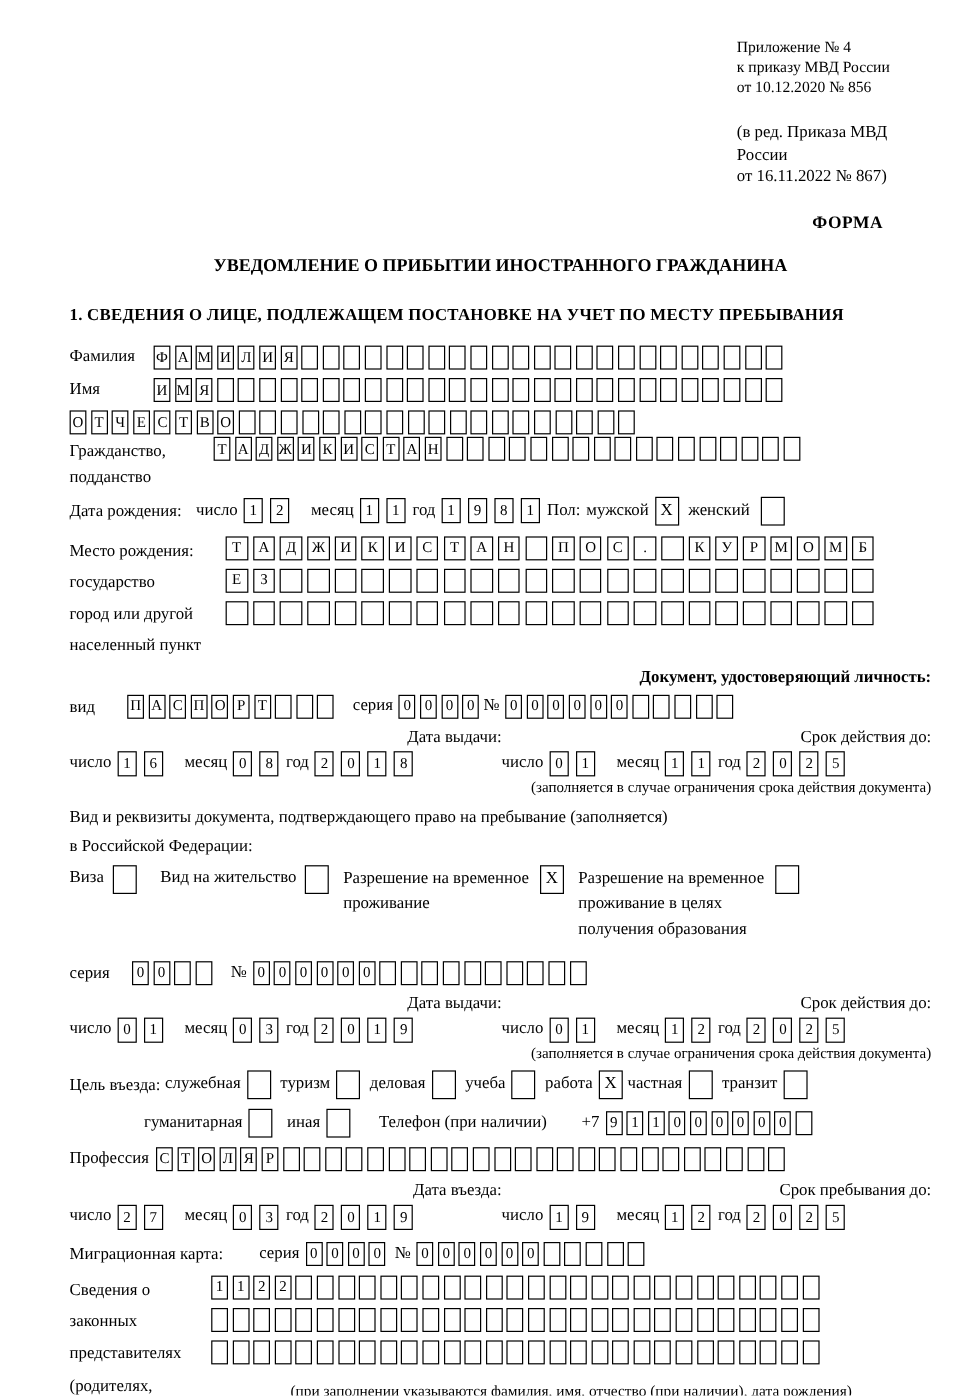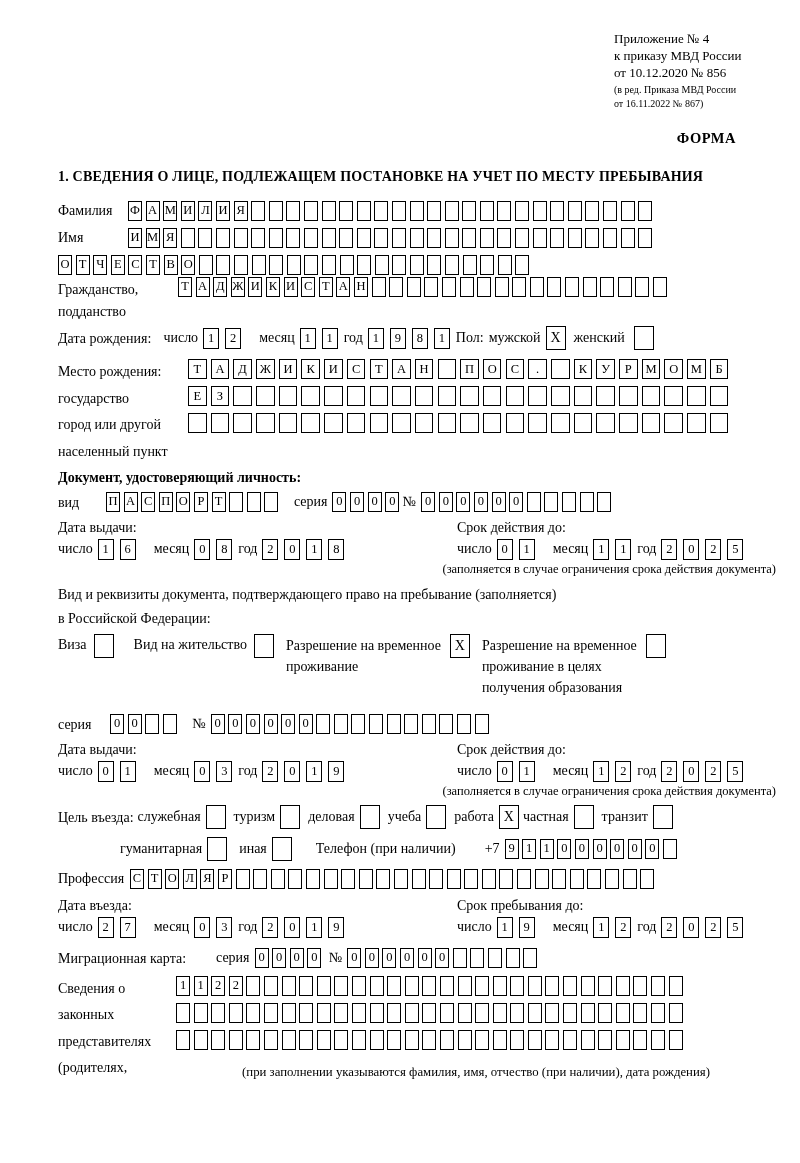--- a/index.html
+++ b/index.html
@@ -5,21 +5,21 @@
   * { box-sizing: border-box; margin: 0; padding: 0; }
   html,body { background:#fff; }
   body {
     width: 800px; height: 1163px;
     font-family: "Liberation Serif", "DejaVu Serif", serif;
     color: #000; font-size: 14px;
     padding: 30px 24px 10px 58px;
     overflow: hidden;
   }
   .annex { margin-left: 556px; font-size: 13px; line-height: 1.32; }
-  .annex .small { font-size: 10px; margin-top: 2px; }
+  .annex .small { font-size: 14px; margin-top: 21px; }
   .forma { text-align: right; font-weight: bold; font-size: 14.5px; margin: 20px 40px 0 0; letter-spacing: .5px; }
   .title { text-align: center; font-weight: bold; font-size: 15px; line-height: 1.55; margin-top: 16px; }
   .blank-underline { display:inline-block; width:52px; border-bottom:2px solid #222; height: 12px; margin-left: 8px;}
   .sec-heading { font-weight: bold; font-size: 14px; margin: 22px 0 16px 0; letter-spacing: .2px; }
 
   .row { display: flex; align-items: flex-start; margin-bottom: 7px; }
   .lbl { font-size: 14px; flex: none; padding-top: 2px; }
   .lbl2 { line-height: 1.55; }
   .cells { display: inline-flex; flex: none; }
   .cell {
@@ -28,22 +28,22 @@
     font-size: 12.5px; flex: none; background: #fff;
   }
   .wide .cell { width: 18.5px; margin-right: 4.2px; }
   .dcells .cell { width: 16px; height: 21px; margin-right: 6px; }
   .cb {
     width: 20px; height: 24px; border: 1.5px solid #000; flex: none;
     display: inline-flex; align-items: center; justify-content: center; font-size: 14px;
     background:#fff;
   }
   .gap4 { width: 4px; flex:none; } .gap8 { width: 8px; flex:none; } .gap12 { width: 12px; flex:none; }
-  .center-bold { text-align: left; font-weight: bold; font-size: 14px; margin: 4px 0 6px 0; }
-  .two-col { display:flex;gap:39px; }
+  .center-bold { text-align: right; font-weight: bold; font-size: 14px; margin: 4px 0 6px 0; }
+  .two-col { display:flex; }
   .dg { display: flex; align-items: center; }
   .dg .dlbl { margin-right: 5px; text-align: right; }
   .dg .dlbl2 { margin: 0 5px 0 12px; }
   .note { font-size: 12.5px; text-align: right; margin: 2px 0 6px 0; }
   .opt { display: flex; align-items: flex-start; }
   .opt .olbl { margin-right: 7px; padding-top: 3px; }
   .opt-lines { text-align: left; line-height: 1.5; margin-right: 9px; padding-top: 1px;}
   .label-col { flex: none; line-height: 1.9; }
   .cellstack .row-c { margin-bottom: 7px; }
   .bottom-note { font-size: 12.8px; text-align: center; margin-top: 8px; }
@@ -56,20 +56,21 @@
   <div>к приказу МВД России</div>
   <div>от 10.12.2020 № 856</div>
   <div class="small">
     <div>(в ред. Приказа МВД России</div>
     <div>от 16.11.2022 № 867)</div>
   </div>
 </div>
 <div class="forma">ФОРМА</div>
 
 <div class="title">
+  <div>УВЕДОМЛЕНИЕ О ПРИБЫТИИ ИНОСТРАННОГО ГРАЖДАНИНА</div>
 </div>
 
 <div class="sec-heading">1. СВЕДЕНИЯ О ЛИЦЕ, ПОДЛЕЖАЩЕМ ПОСТАНОВКЕ НА УЧЕТ ПО МЕСТУ ПРЕБЫВАНИЯ</div>
 
 <div class="row">
   <span class="lbl" style="width:70px">Фамилия</span>
   <span class="cells">
       <span class="cell">Ф</span>
       <span class="cell">А</span>
       <span class="cell">М</span>

